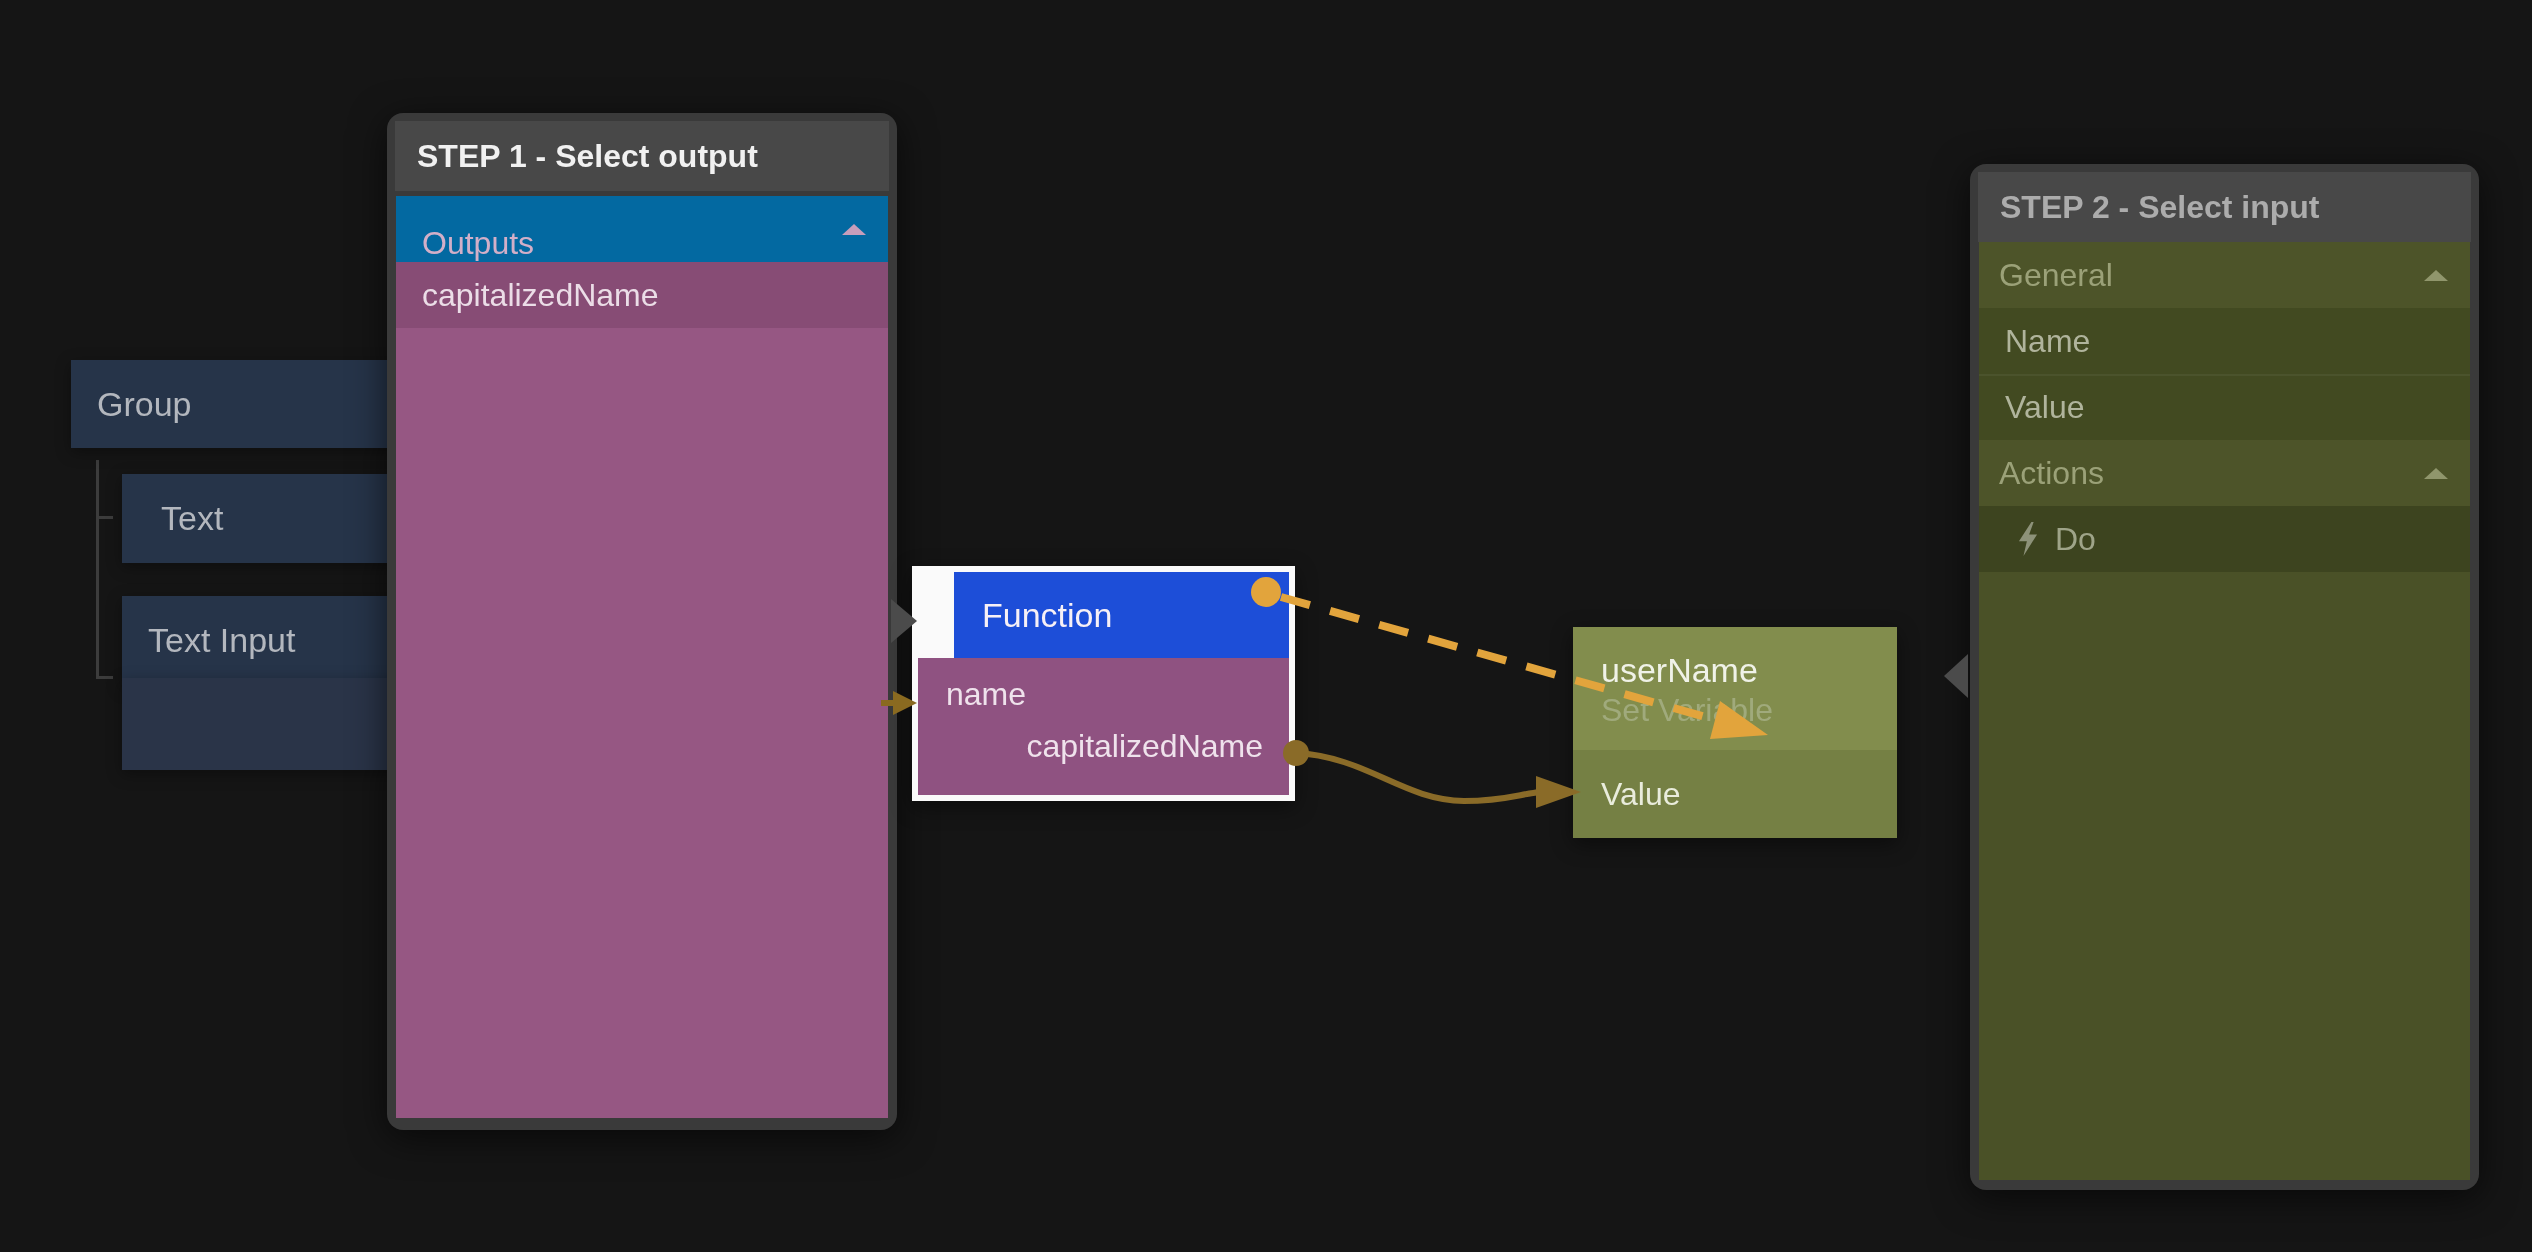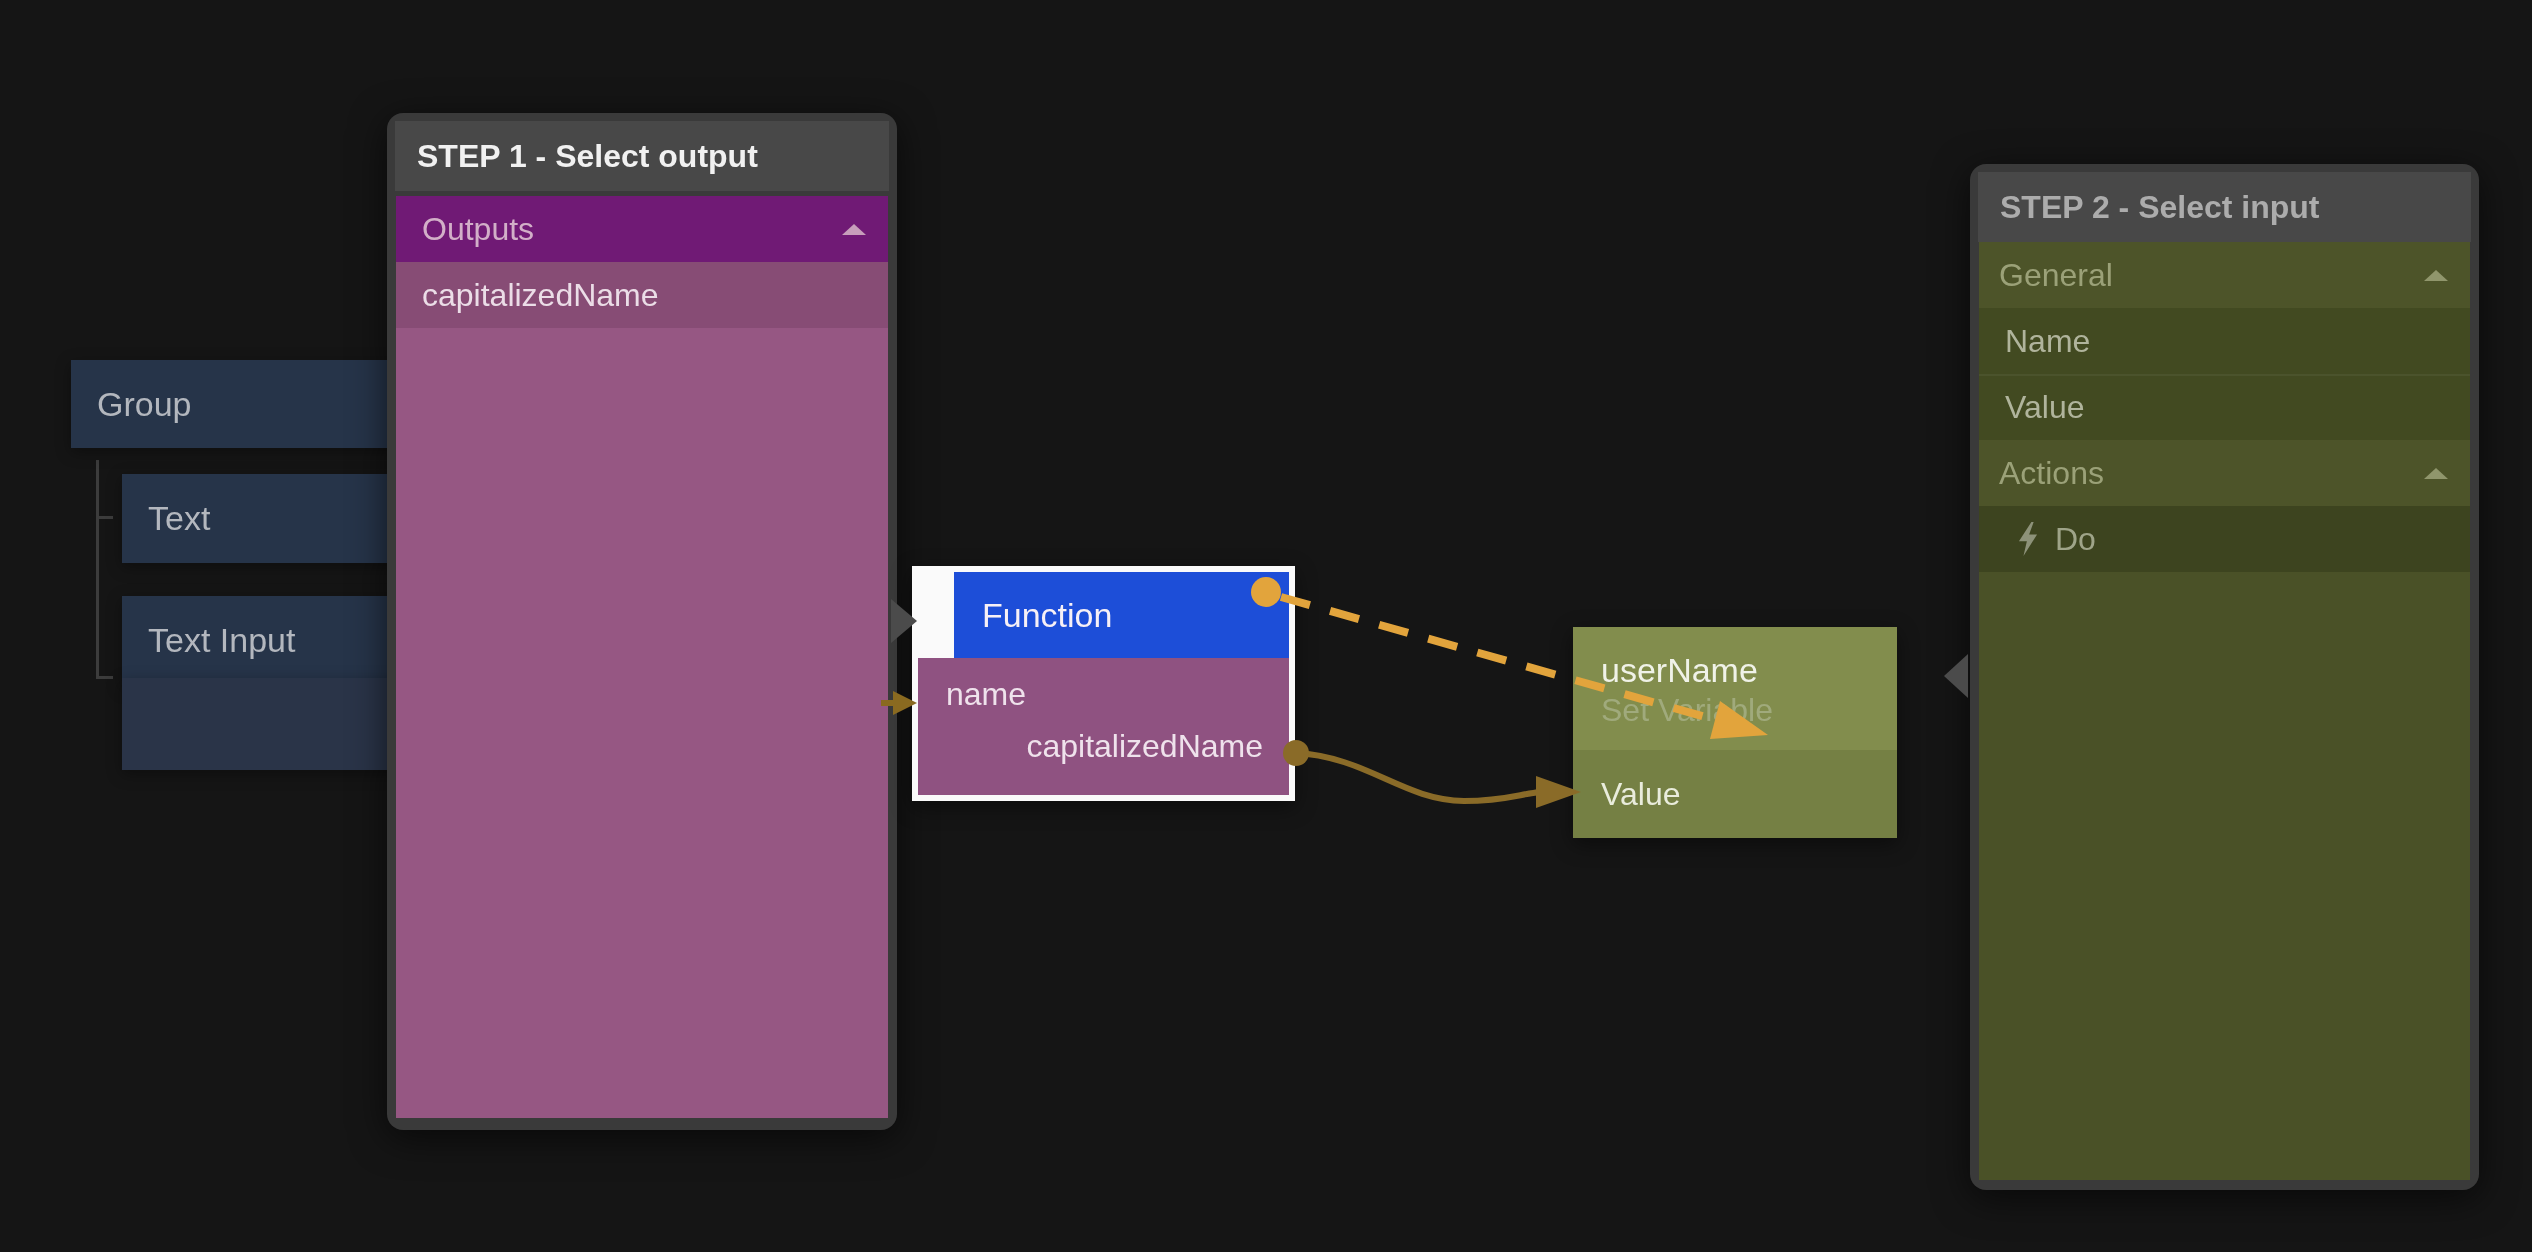--- a/index.html
+++ b/index.html
@@ -3,41 +3,41 @@
 <meta charset="utf-8">
 <style>
   html,body{margin:0;padding:0;background:#0d0d0d;}
   #canvas{position:relative;width:2532px;height:1252px;background:#151515;overflow:hidden;
           font-family:"Liberation Sans","DejaVu Sans",sans-serif;}
 
   
   .blue-node{position:absolute;background:#263449;color:#b3b7be;font-size:34px;
              display:flex;align-items:center;z-index:2;box-shadow:0 4px 14px rgba(0,0,0,.35);}
   #node-group{left:71px;top:360px;width:330px;height:88px;padding-left:26px;}
-  #node-text{left:122px;top:474px;width:279px;height:89px;padding-left:26px;}
+  #node-text{left:122px;top:474px;width:279px;height:89px;padding-left:39px;}
   #node-text-input{left:122px;top:596px;width:279px;height:89px;padding-left:26px;}
   #node-extra{left:122px;top:678px;width:279px;height:92px;background:#2a3448;}
   .tree-line{position:absolute;background:#3c3c3c;z-index:1;}
   #tree-v{left:96px;top:460px;width:3px;height:219px;}
   #tree-h1{left:96px;top:516px;width:17px;height:3px;}
   #tree-h2{left:96px;top:676px;width:17px;height:3px;}
 
   
   .panel{position:absolute;background:#3a3a3a;z-index:10;box-shadow:0 8px 36px rgba(0,0,0,.6);border-radius:16px;}
   .panel-header{position:absolute;left:8px;right:8px;top:8px;height:70px;display:flex;align-items:center;
                 padding-left:22px;font-weight:700;font-size:32px;background:#484848;}
   .panel-body{position:absolute;left:9px;right:9px;}
   .prow{position:relative;display:flex;align-items:center;height:66px;font-size:32px;}
   .caret{position:absolute;right:22px;top:50%;margin-top:-5px;width:0;height:0;
          border-left:12px solid transparent;border-right:12px solid transparent;border-bottom:11px solid;}
 
   #step1-panel{left:387px;top:113px;width:510px;height:1017px;}
   #step1-panel .panel-header{color:#f1f1f1;}
   #step1-body{top:83px;bottom:12px;background:#965783;}
-  #row-outputs{background:#701a75;color:#d2afc8;padding-left:26px;}
+  #row-outputs{background:#0369a1;color:#d2afc8;padding-left:26px;align-items:flex-end;}
   #row-outputs .caret{border-bottom-color:#c79ebb;}
   #row-capitalizedname{background:#874c75;color:#ebdde7;padding-left:26px;}
 
   #step2-panel{left:1970px;top:164px;width:509px;height:1026px;}
   #step2-panel .panel-header{color:#acacac;}
   #step2-body{top:78px;bottom:10px;background:#4a5127;}
   .sect-row{background:#4d5429;color:#9ba178;padding-left:20px;}
   .sect-row .caret{border-bottom-color:#90966c;}
   .item-row{background:#424a21;color:#b0b49c;padding-left:26px;}
   #row-value2{box-shadow:inset 0 2px 0 rgba(255,255,255,.05);}

